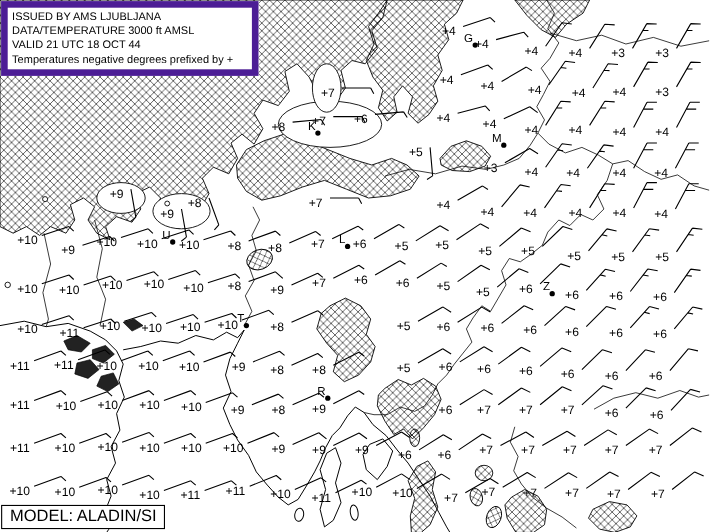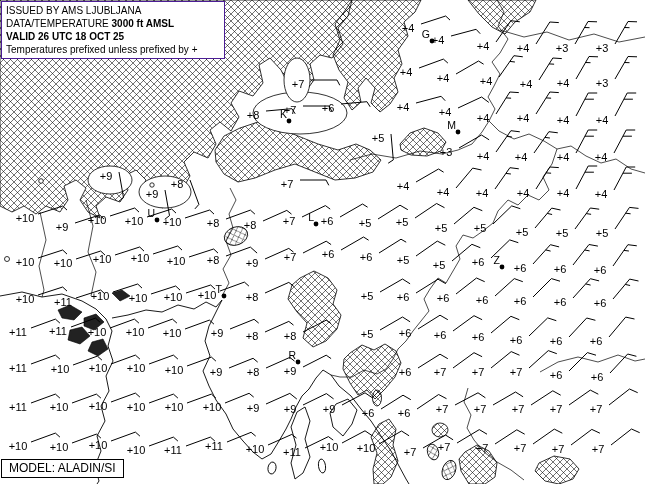--- a/index.html
+++ b/index.html
@@ -1,23 +1,23 @@
 <!DOCTYPE html>
 <html><head>
 <meta charset="utf-8">
 <style>
   html,body{margin:0;padding:0;background:#fff;}
   .screen{position:relative;width:645px;height:484px;background:#fff;overflow:hidden;
           font-family:"Liberation Sans",sans-serif;color:#000;}
   .screen svg{position:absolute;left:0;top:0;}
-  .info-box{position:absolute;left:1px;top:1px;width:214px;background:#fff;border:1px solid #4c1d95;
+  .info-box{position:absolute;left:1px;top:1px;width:214px;background:#fff;border:6px solid #4c1d95;
             padding:2px 4px;font-size:10px;line-height:13px;z-index:3;white-space:nowrap;}
-  .info-box .b{font-weight:bold;}
+  .info-box .b{font-weight:normal;}
   .model-box{position:absolute;left:1px;top:459px;background:#fff;border:1px solid #000;
-             padding:1px 7px 2px;font-size:12px;z-index:3;white-space:nowrap;}
+             padding:1px 7px 2px;font-size:15px;z-index:3;white-space:nowrap;}
   svg text{font-family:"Liberation Sans",sans-serif;fill:#000;}
 </style>
 </head>
 <body>
 
 <div class="screen">
 
   <div id="map-holder">
       <svg width="645" height="484" viewBox="0 0 645 484">
         <defs>
@@ -694,21 +694,21 @@
         <g>
           <text x="296" y="359" font-size="10.5" text-anchor="end">R</text>
           <circle cx="298" cy="362" r="2.4" fill="#000000"></circle>
         </g>
       </svg>
     </div>
 
   <div class="info-box">
     <div>ISSUED BY AMS LJUBLJANA</div>
     <div><span>DATA/TEMPERATURE </span><span class="b">3000 ft AMSL</span></div>
-    <div class="b">VALID 26 UTC 18 OCT 25</div>
-    <div>Temperatures prefixed unless prefixed by +</div>
+    <div class="b">VALID 21 UTC 18 OCT 44</div>
+    <div>Temperatures negative degrees prefixed by +</div>
   </div>
 
   <div class="model-box">
     <span>MODEL: ALADIN/SI</span>
   </div>
 
 </div>
 
 </body></html>

